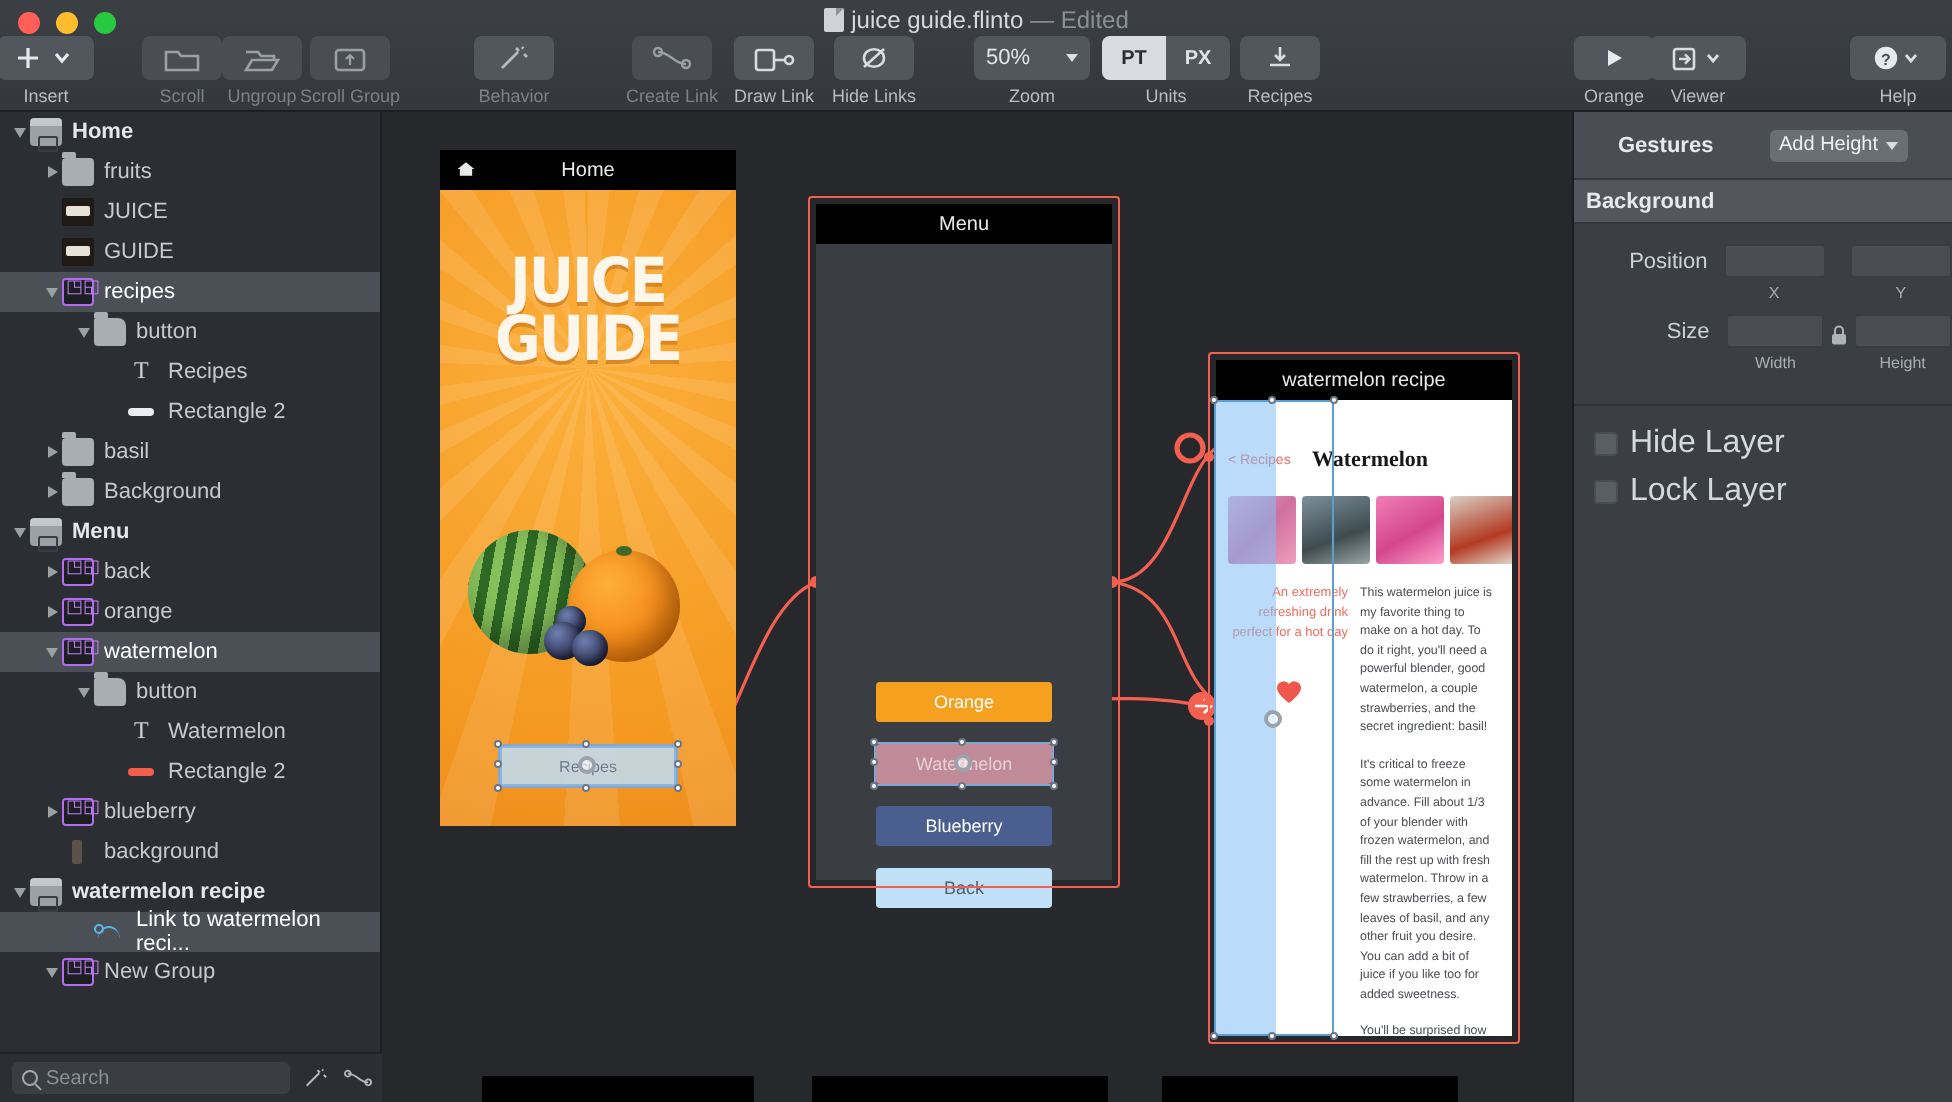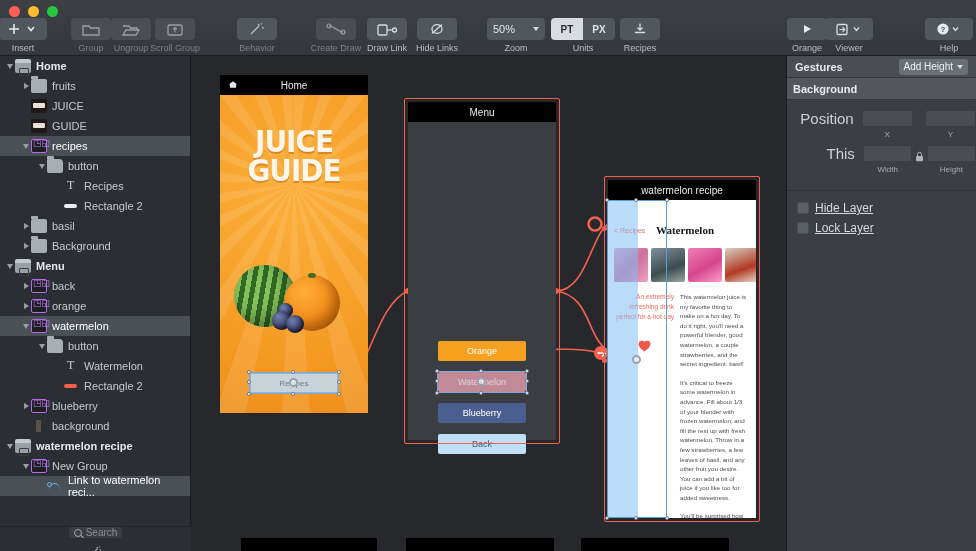--- a/index.html
+++ b/index.html
@@ -110,21 +110,21 @@
     background:#5a5148; border-radius:1px; }
   .ic-link { background: none; }
   .ic-link:after { content:''; position:absolute; left:2px; top:4px; width:11px; height:6px;
     border-top: 1.5px solid #5ab8e8; border-radius: 50%/100% 100% 0 0; }
   .ic-link:before { content:''; position:absolute; left:0px; top:3px; width:3px; height:3px;
     border-radius:50%; border:1.5px solid #5ab8e8; }
 
   .search-bar {
     position: absolute; bottom: 0; left: 0; width: 191px; height: 25px;
     background: #2b2e33; border-top: 1px solid #202327; display: flex; align-items: center;
-    padding: 0 6px; gap: 6px; flex-direction: column;
+    padding: 0 6px; gap: 6px;
   }
   .search-field {
     flex: 1; height: 16px; background: #3a3e44; border-radius: 3px;
     display: flex; align-items: center; padding: 0 5px; gap: 4px;
   }
   .search-field span.ph { font-size: 10px; color: #8b9096; }
   .mag { width: 8px; height: 8px; border: 1.3px solid #a3a8ad; border-radius: 50%;
     position: relative; flex: 0 0 8px; }
   .mag:after { content:''; position:absolute; right:-3px; bottom:-2px; width:4px; height:1.3px;
     background:#a3a8ad; transform: rotate(45deg); }
@@ -224,77 +224,81 @@
     pointer-events:none; }
   .bh { position:absolute; width:5px; height:5px; background:#f4604f; border-radius:50%; }
   svg.links { position:absolute; left:0; top:0; width:595px; height:495px; overflow:visible; }
 
   
   .inspector {
     position: absolute; right: 0; top: 56px; width: 190px; height: 495px;
     background: #3b3f44; border-left: 1px solid #1b1d20;
   }
   .insp-head {
-    height: 22px; background: #4a4e54; display: flex; align-items: center;
-    justify-content: space-between; padding: 0 8px; border-bottom:1px solid #33363b;
+    height: 34px; background: #4a4e54; display: flex; align-items: center;
+    justify-content: space-between; padding: 0 22px; border-bottom:1px solid #33363b;
   }
   .insp-head .ttl { font-size: 11px; font-weight: bold; color: #e6eaee; }
   .add-gesture {
     height: 16px; background: #6a6f76; border-radius: 3px; padding: 0 5px;
     font-size: 10px; color: #eef1f4; display: flex; align-items: center; gap: 4px;
   }
   .insp-sub {
     height: 22px; background: #53575d; display: flex; align-items: center; padding: 0 6px;
     font-size: 11px; font-weight: bold; color: #e6eaee; border-bottom: 1px solid #33363b;
   }
   .prop-area { padding: 10px 0; border-bottom: 1px solid #303337; }
   .prop-row { display: flex; align-items: center; margin-bottom: 3px; }
-  .prop-lab { width: 80px; text-align: right; padding-right: 8px; font-size: 15px; color: #cdd2d7; }
+  .prop-lab { width: 80px; text-align: right; padding-right: 8px; font-size: 11px; color: #cdd2d7; }
   .field { width: 55px; height: 17px; background: #4a4e54; border: 1px solid #3a3e43;
     border-radius: 2px; }
   .field.sm { width: 52px; }
   .sublab { display:flex; font-size: 8px; color: #a9aeb4; margin-bottom: 6px; }
   .sublab span { text-align:center; }
   .lock { width: 9px; height: 11px; margin: 0 3px; position: relative; }
   .checks { padding: 10px 0 0 10px; }
   .chk-row { display: flex; align-items: center; gap: 6px; margin-bottom: 6px; }
   .chk { width: 12px; height: 12px; background: #5a5f66; border: 1px solid #4a4e54;
     border-radius: 2px; }
-  .chk-lab { font-size: 12px; color: #d4d9de; text-decoration: underline; }
+  .chk-lab { font-size: 16px; color: #d4d9de; }
 </style>
 </head>
 <body>
 
 <div class="app">
 
   <div class="toolbar">
     <div class="traffic">
       <i class="t-red"></i>
       <i class="t-yellow"></i>
       <i class="t-green"></i>
     </div>
 
+    <div class="title-bar">
+      <span class="docicon"></span><span>juice guide.flinto</span>
+      <span class="edited">— Edited</span>
+    </div>
 
     <div class="tb-item" style="left:-9px">
       <div class="tb-btn wide">
         <svg width="30" height="12" viewBox="0 0 30 12">
             <path d="M6 1v10M1 6h10" stroke="#e6eaee" stroke-width="1.6" fill="none"></path>
             <path d="M20 4l3 3.5L26 4" stroke="#e6eaee" stroke-width="1.6" fill="none"></path>
           </svg>
       </div>
       <span class="tb-lab">Insert</span>
     </div>
 
     <div class="tb-item dim" style="left:59px">
       <div class="tb-btn off">
         <svg width="18" height="13" viewBox="0 0 18 13">
             <path d="M1 3h6l1.5 2H17v7H1z" fill="none" stroke="#9ba0a6" stroke-width="1.3"></path>
           </svg>
       </div>
-      <span class="tb-lab">Group</span>
+      <span class="tb-lab">Scroll</span>
     </div>
 
     <div class="tb-item dim" style="left:99px">
       <div class="tb-btn off">
         <svg width="18" height="13" viewBox="0 0 18 13">
             <path d="M1 3h6l1.5 2H15v2M1 12h13l3-5H4z" fill="none" stroke="#9ba0a6" stroke-width="1.3"></path>
           </svg>
       </div>
       <span class="tb-lab">Ungroup</span>
     </div>
@@ -319,21 +323,21 @@
     </div>
 
     <div class="tb-item dim" style="left:304px">
       <div class="tb-btn off">
         <svg width="22" height="12" viewBox="0 0 22 12">
             <path d="M4 3c6 0 8 6 14 6" stroke="#9ba0a6" stroke-width="1.2" fill="none"></path>
             <circle cx="4" cy="3" r="2" fill="none" stroke="#9ba0a6" stroke-width="1.2"></circle>
             <circle cx="18" cy="9" r="2" fill="none" stroke="#9ba0a6" stroke-width="1.2"></circle>
           </svg>
       </div>
-      <span class="tb-lab">Create Draw</span>
+      <span class="tb-lab">Create Link</span>
     </div>
 
     <div class="tb-item" style="left:355px">
       <div class="tb-btn">
         <svg width="22" height="13" viewBox="0 0 22 13">
             <rect x="2" y="2" width="9" height="10" rx="1.2" fill="none" stroke="#d8dce0" stroke-width="1.3"></rect>
             <path d="M11 7h6" stroke="#d8dce0" stroke-width="1.3"></path>
             <circle cx="18.5" cy="7" r="2" fill="none" stroke="#d8dce0" stroke-width="1.3"></circle>
           </svg>
       </div>
@@ -529,31 +533,31 @@
           <span class="ic ic-bg"></span>
           <span>background</span>
         </div>
         <div class="row bold" style="padding-left: 5px;">
           <span class="disc open">
             <i></i>
           </span>
           <span class="ic ic-artboard"></span>
           <span>watermelon recipe</span>
         </div>
-        <div class="row" style="padding-left: 21px;">
-          <span class="disc open">
-            <i></i>
-          </span>
-          <span class="ic ic-group"></span>
-          <span>New Group</span>
-        </div>
         <div class="row sel" style="padding-left: 37px;">
           <span class="disc none"></span>
           <span class="ic ic-link"></span>
           <span>Link to watermelon reci...</span>
+        </div>
+        <div class="row" style="padding-left: 21px;">
+          <span class="disc open">
+            <i></i>
+          </span>
+          <span class="ic ic-group"></span>
+          <span>New Group</span>
         </div>
       </div>
 
     <div class="search-bar">
       <div class="search-field">
         <span class="mag"></span>
         <span class="ph">Search</span>
       </div>
       <span class="sb-ic">
         <svg width="14" height="14" viewBox="0 0 18 14">
@@ -724,21 +728,21 @@
         <div class="field"></div>
       </div>
       <div class="sublab">
         <span style="width:80px"></span>
         <span style="width:55px">X</span>
         <span style="width:13px"></span>
         <span style="width:55px">Y</span>
       </div>
 
       <div class="prop-row">
-        <span class="prop-lab">This</span>
+        <span class="prop-lab">Size</span>
         <div class="field sm"></div>
         <span class="lock">
           <svg width="9" height="11" viewBox="0 0 9 11">
               <path d="M2.5 5V3.3a2 2 0 014 0V5" fill="none" stroke="#aeb3b9" stroke-width="1"></path>
               <rect x="1" y="5" width="7" height="5.2" rx="1" fill="#aeb3b9"></rect>
             </svg>
         </span>
         <div class="field sm"></div>
       </div>
       <div class="sublab">

